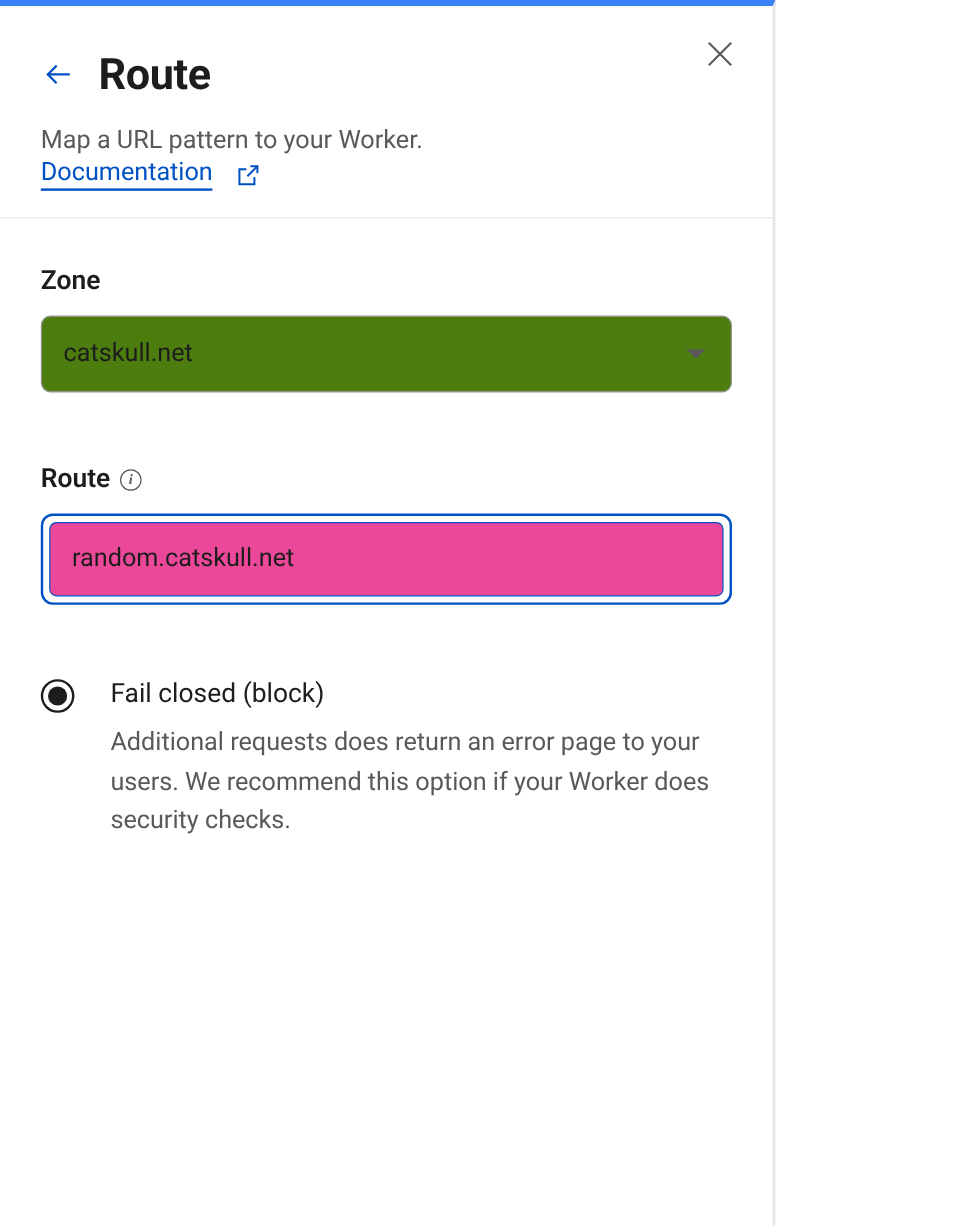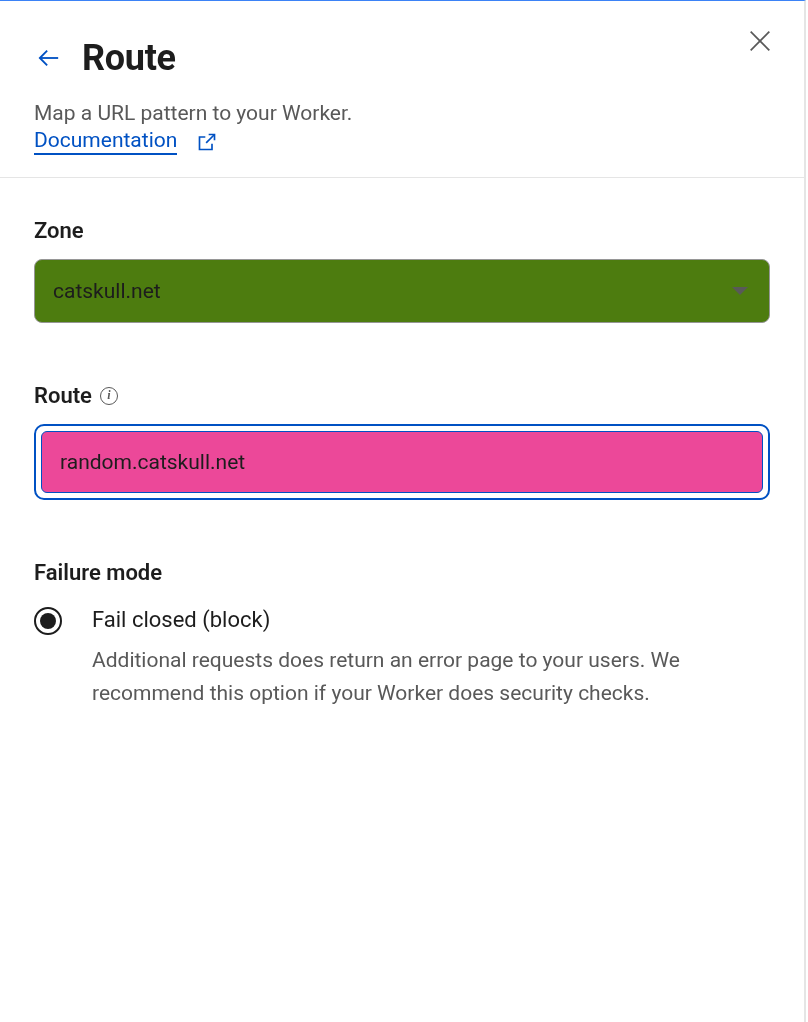--- a/index.html
+++ b/index.html
@@ -9,23 +9,23 @@
     }
     body {
       font-family: -apple-system, BlinkMacSystemFont, "Segoe UI", Roboto, Helvetica, Arial, sans-serif;
       background: #fff;
       width: 808px;
       height: 1022px;
       overflow: hidden;
       position: relative;
     }
     .panel {
-      border-top: 1px solid #3b82f6;
+      border-top: 5px solid #3b82f6;
       border-right: 2px solid #e5e5e5;
-      width: 806px;
+      width: 646px;
       height: 1022px;
       position: relative;
     }
     .header-section {
       padding: 36px 34px 22px 34px;
       position: relative;
     }
     .close-btn {
       position: absolute;
       top: 20px;
@@ -277,21 +277,20 @@
       <div class="field-label">
         <span>Route</span>
         <span class="info-icon">i</span>
       </div>
       <div class="text-input-wrap">
         <input type="text" class="text-input" value="random.catskull.net" style="">
       </div>
     </div>
 
     <div class="failure-section">
-      <div class="failure-label">Failure mode</div>
 
       <div class="radio-option">
         <div class="radio-circle selected"></div>
         <div class="radio-content">
           <div class="radio-title">Fail closed (block)</div>
           <div class="radio-desc">Additional requests does return an error page to your users. We recommend this option if your Worker does security checks.</div>
         </div>
       </div>
 
     </div>

